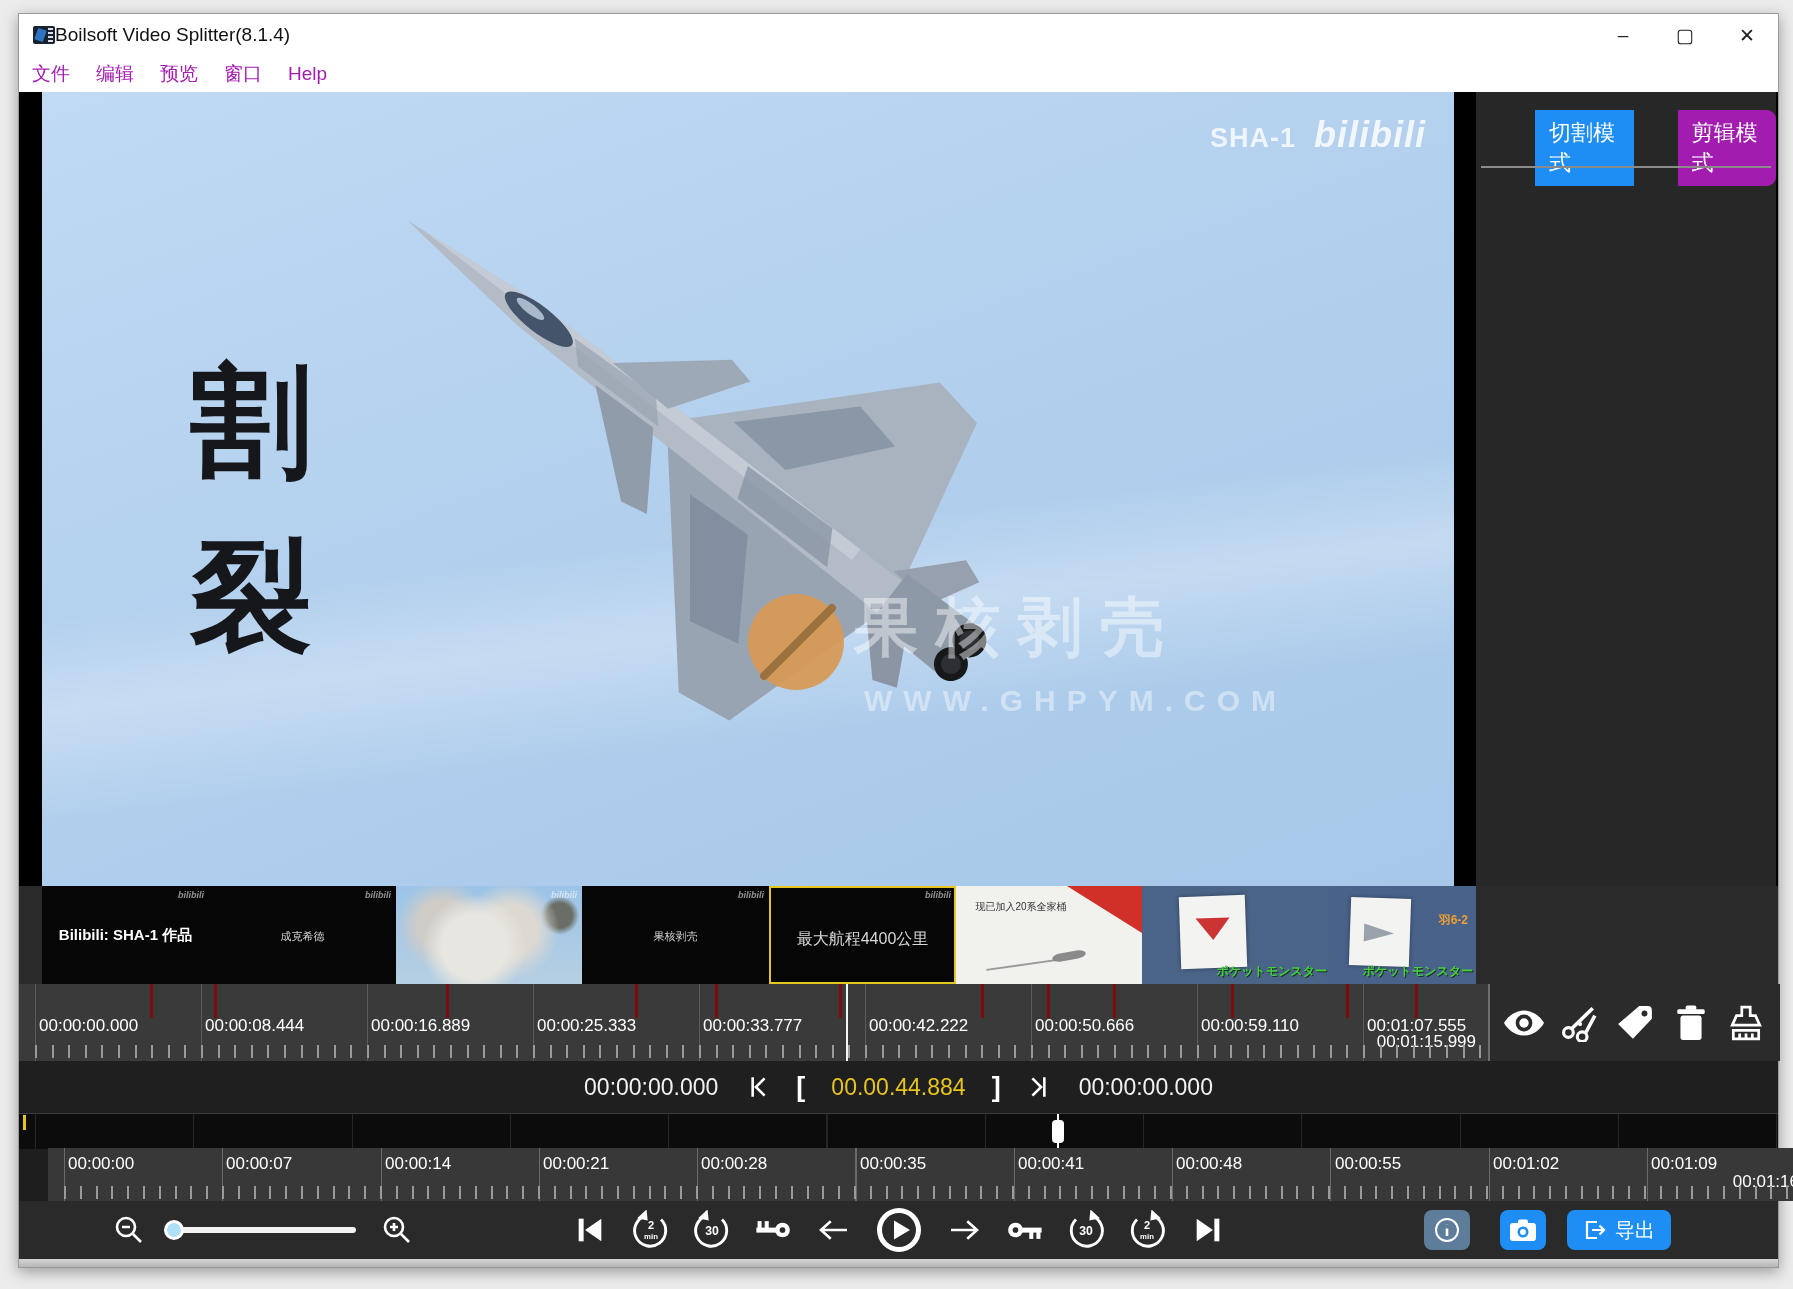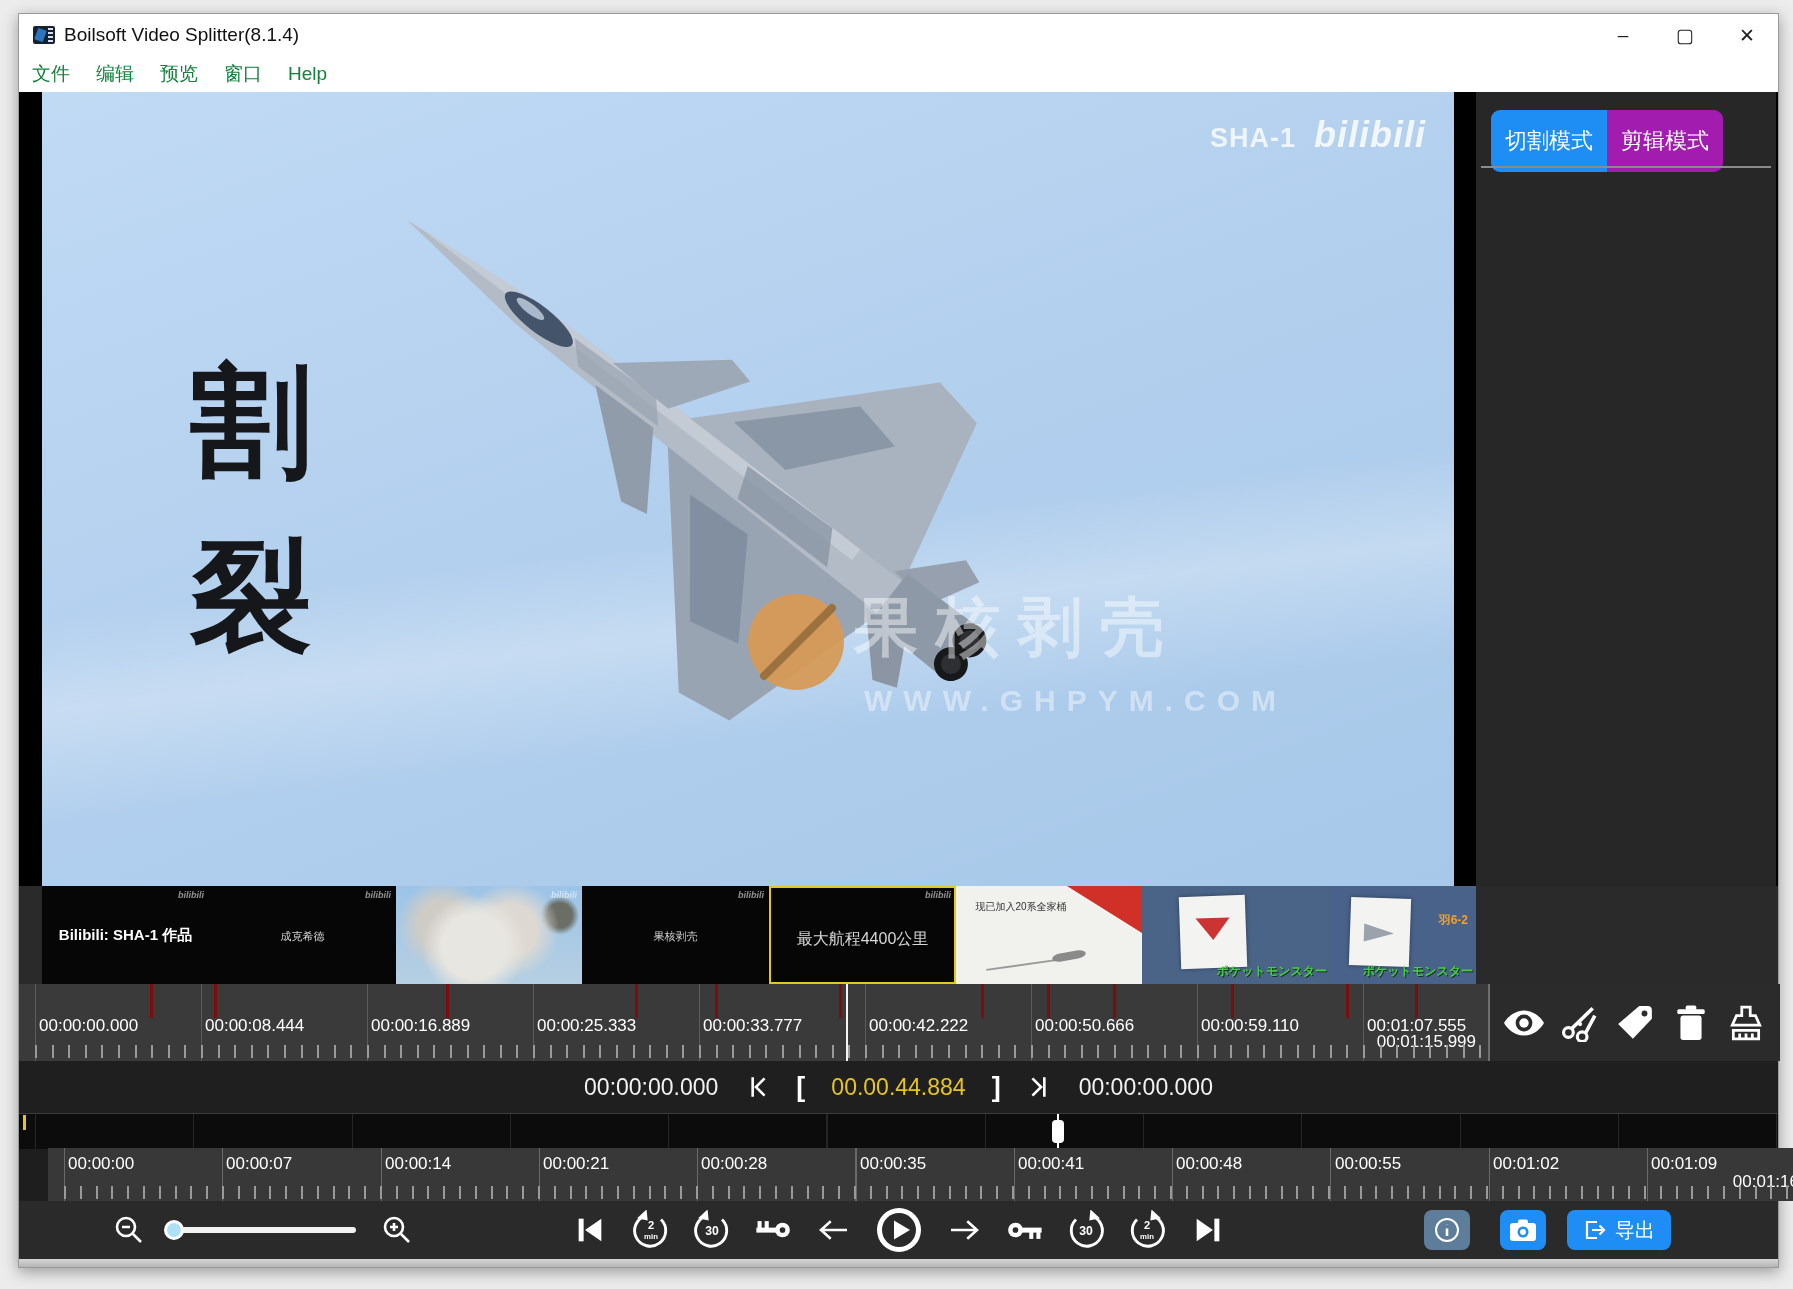--- a/index.html
+++ b/index.html
@@ -4,45 +4,45 @@
 <style>
   html,body{margin:0;padding:0;background:#e9e9e9;font-family:"Liberation Sans",sans-serif;}
   #screen{position:relative;width:1793px;height:1289px;background:#ececec;overflow:hidden;}
   #win{position:absolute;left:18px;top:13px;width:1759px;height:1253px;background:#1e1e1e;
        border:1px solid #9a9a9a;box-shadow:0 4px 14px rgba(0,0,0,.35);}
   
   .titlebar{position:absolute;left:0;top:0;width:100%;height:42px;background:#ffffff;display:flex;align-items:center;}
   .appicon{width:22px;height:18px;margin-left:14px;position:relative;background:#16232e;border-radius:2px;}
   .appicon:before{content:"";position:absolute;left:3px;top:3px;width:9px;height:12px;background:#2f74c0;transform:rotate(20deg);border-radius:1px;}
   .appicon:after{content:"";position:absolute;right:2px;top:2px;width:5px;height:14px;background:repeating-linear-gradient(#dde 0 2px,#16232e 2px 4px);}
-  .apptitle{margin-left:9px;font-size:19px;color:#111;}
+  .apptitle{margin-left:0;font-size:19px;color:#111;}
   .winbtns{position:absolute;right:0;top:0;height:42px;display:flex;}
   .winbtn{width:62px;height:42px;display:flex;align-items:center;justify-content:center;color:#222;font-size:19px;}
   .menubar{position:absolute;left:0;top:42px;width:100%;height:36px;background:#ffffff;display:flex;align-items:center;gap:0;}
-  .menuitem{padding:0 13px;font-size:19px;color:#15803d;}
+  .menuitem{padding:0 13px;font-size:19px;color:#a21caf;}
   
   #videorow{position:absolute;left:0;top:78px;width:100%;height:794px;background:#000;}
   #video{position:absolute;left:23px;top:0;width:1412px;height:794px;overflow:hidden;
          background:linear-gradient(160deg,#c0daf4 0%,#b3d0ee 45%,#a7c8e9 100%);}
   .vapor{position:absolute;left:-5%;top:55%;width:115%;height:26%;transform:rotate(-7deg);
          background:linear-gradient(180deg,rgba(255,255,255,0) 0%,rgba(255,255,255,.28) 45%,rgba(255,255,255,0) 100%);}
   .vtitle{position:absolute;left:148px;top:268px;width:120px;display:flex;flex-direction:column;gap:52px;
           font-size:122px;font-weight:700;color:#15171a;line-height:1;text-align:center;}
   .brandmark{position:absolute;right:28px;top:22px;display:flex;align-items:baseline;gap:18px;}
   .brandmark .b1{font-size:27px;font-weight:700;color:rgba(255,255,255,.78);letter-spacing:1px;}
   .brandmark .b2{font-size:36px;font-weight:800;color:rgba(255,255,255,.82);font-style:italic;letter-spacing:1px;}
   .wmcircle{position:absolute;left:706px;top:502px;width:96px;height:96px;border-radius:50%;
             background:#d89a55;opacity:.92;}
   .wmcircle:before{content:"";position:absolute;left:46px;top:-4px;width:8px;height:104px;background:#9c6d35;transform:rotate(45deg);border-radius:4px;}
   .wmtext{position:absolute;left:812px;top:492px;font-size:64px;color:rgba(255,255,255,.45);letter-spacing:18px;font-weight:700;}
   .wmurl{position:absolute;left:822px;top:592px;font-size:30px;color:rgba(255,255,255,.42);letter-spacing:11px;font-weight:700;}
   #blackgap{position:absolute;left:1435px;top:0;width:22px;height:794px;background:#000;}
   #panel{position:absolute;left:1457px;top:0;width:300px;height:794px;background:#272727;}
   .tabs{position:absolute;left:15px;top:18px;display:flex;border-radius:9px;overflow:hidden;}
-  .tab{padding:16px 14px;font-size:22px;color:#fff;}
+  .tab{padding:8px 14px;font-size:22px;color:#fff;margin-left:44px;}
   .tab.active{background:#1e8ef5;}
   .tab.inactive{background:#a21caf;}
   .paneldiv{position:absolute;left:5px;top:74px;width:290px;height:2px;background:#8b8b8b;}
   
   #filmrow{position:absolute;left:0;top:872px;width:100%;height:98px;background:#2a2a2a;}
   .thumb{position:absolute;top:0;height:98px;overflow:hidden;background:#060606;}
   .thumb .cap{position:absolute;width:100%;text-align:center;color:#d8d8d8;}
   .thumb .logo{position:absolute;right:5px;top:4px;font-size:9px;color:rgba(255,255,255,.55);font-style:italic;font-weight:700;}
   .thumb.sel{outline:2px solid #e5c520;outline-offset:-2px;}
   .greenlogo{position:absolute;right:3px;bottom:4px;font-size:12px;font-weight:700;color:#43d13f;text-shadow:1px 1px 0 #143314;}

